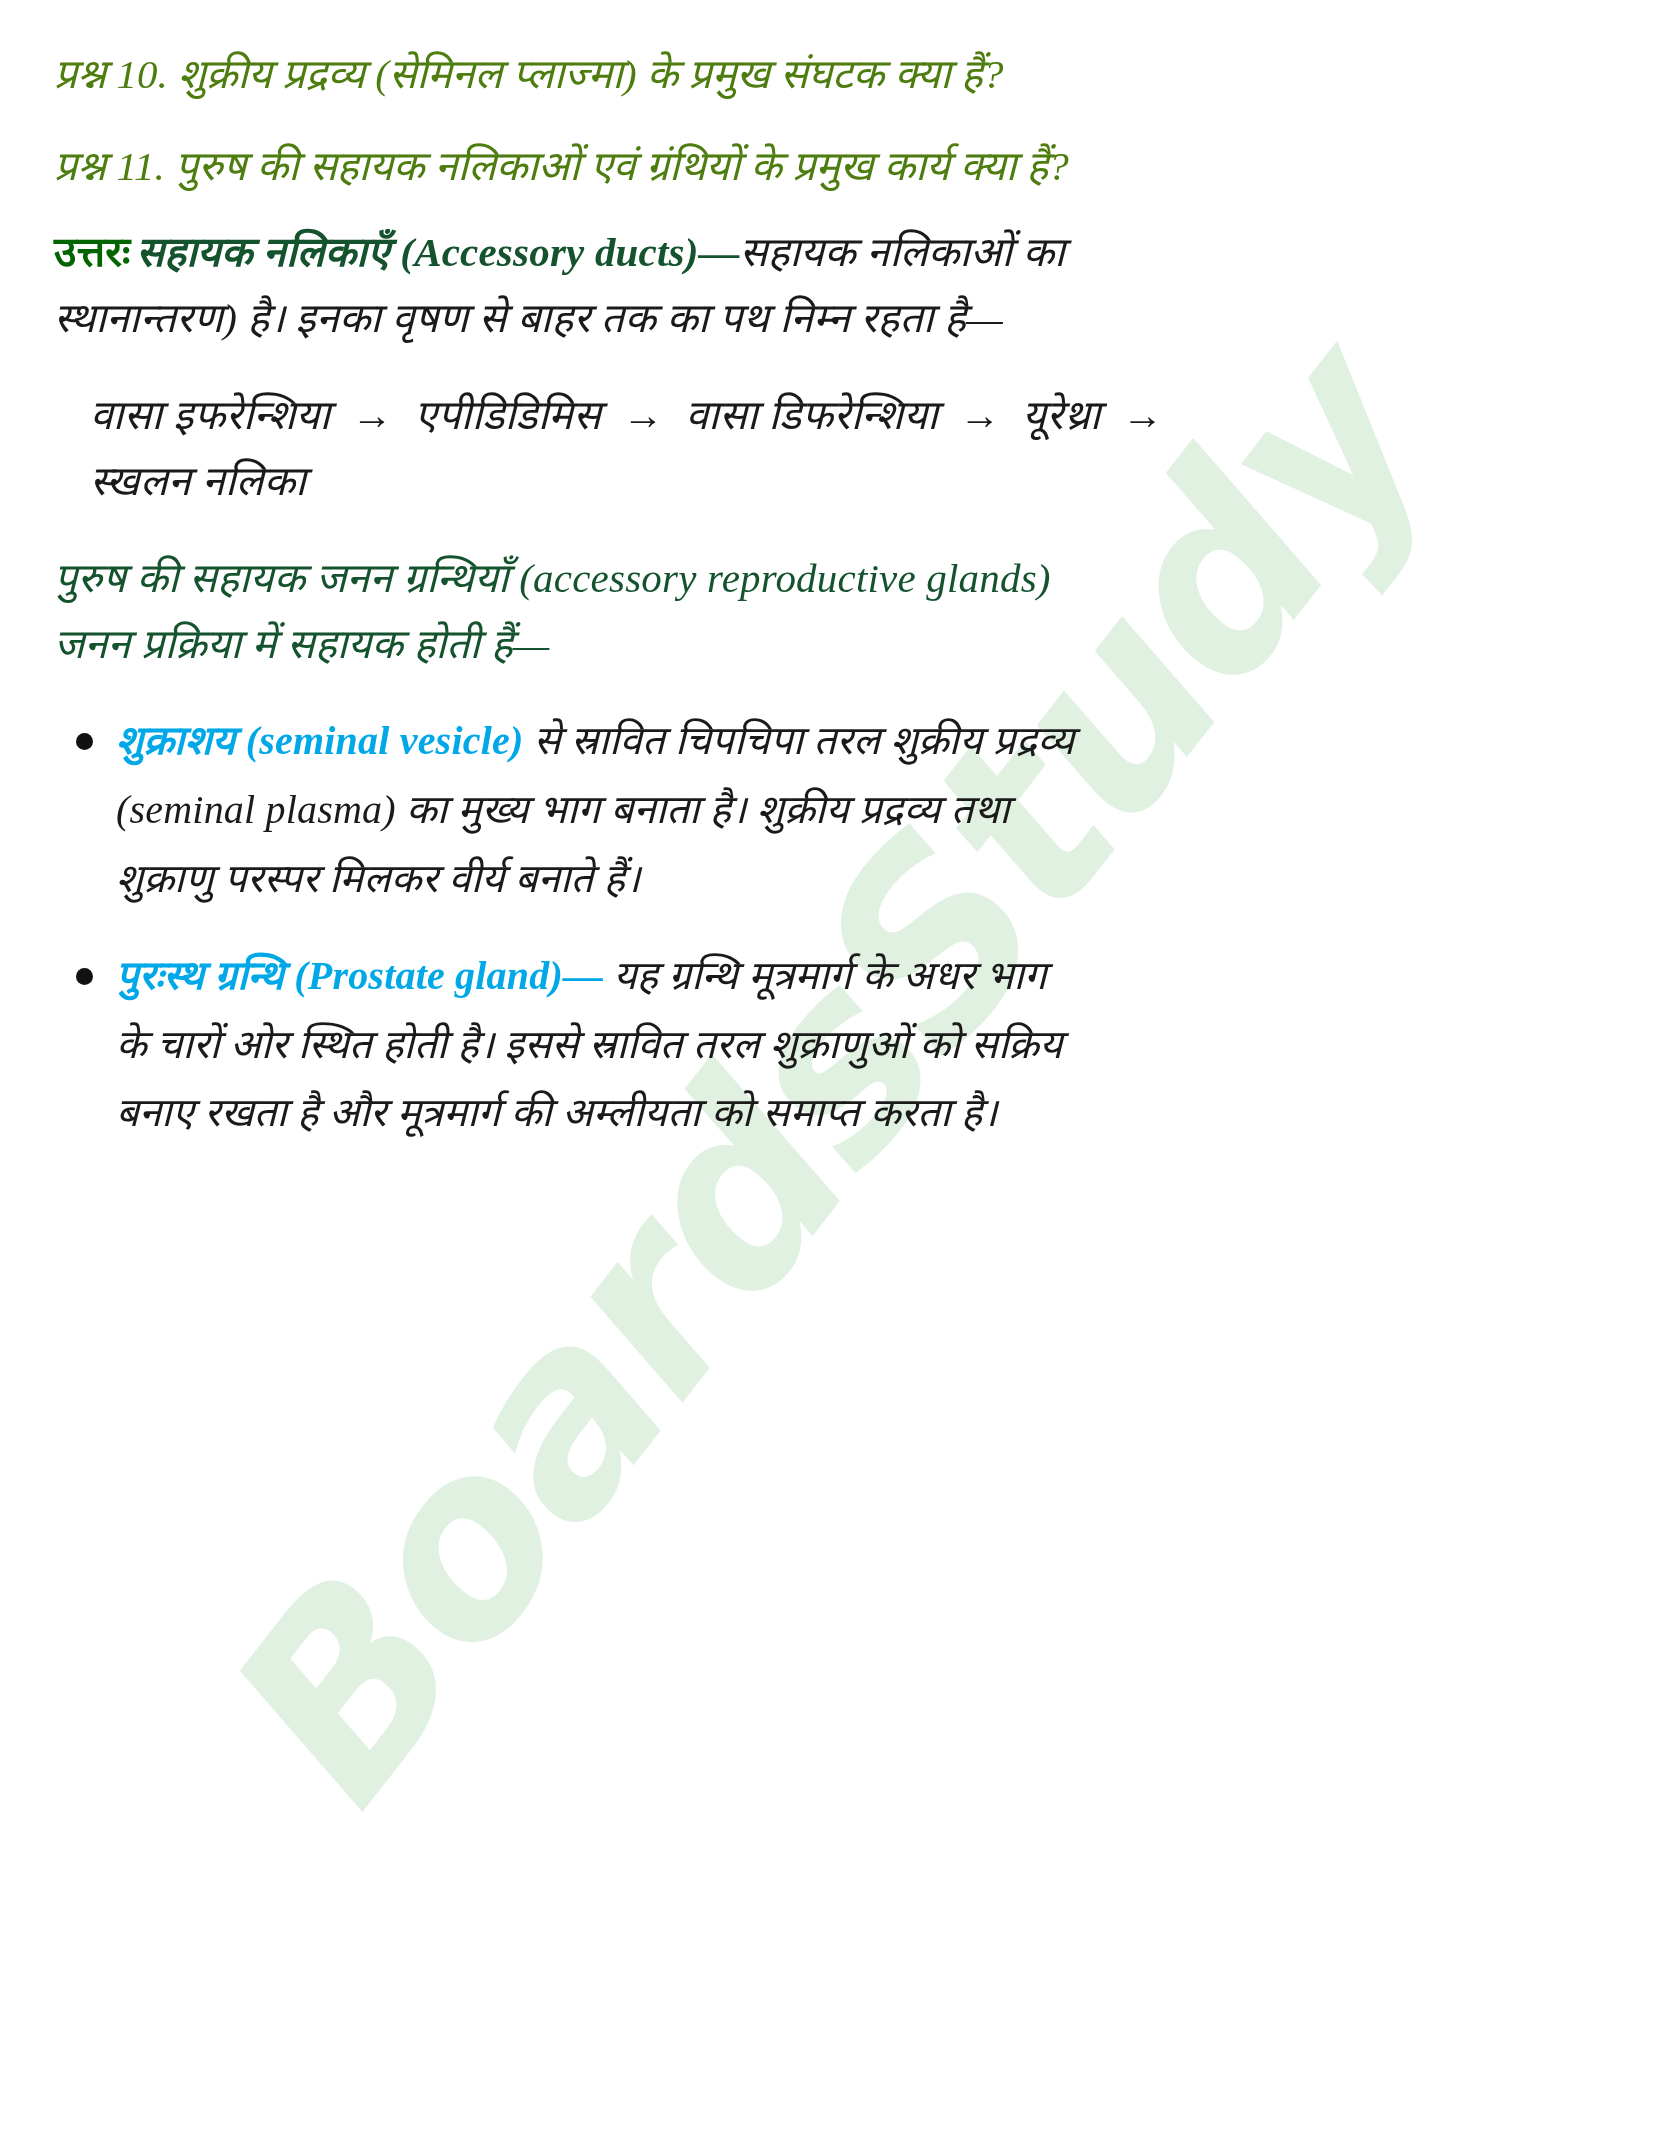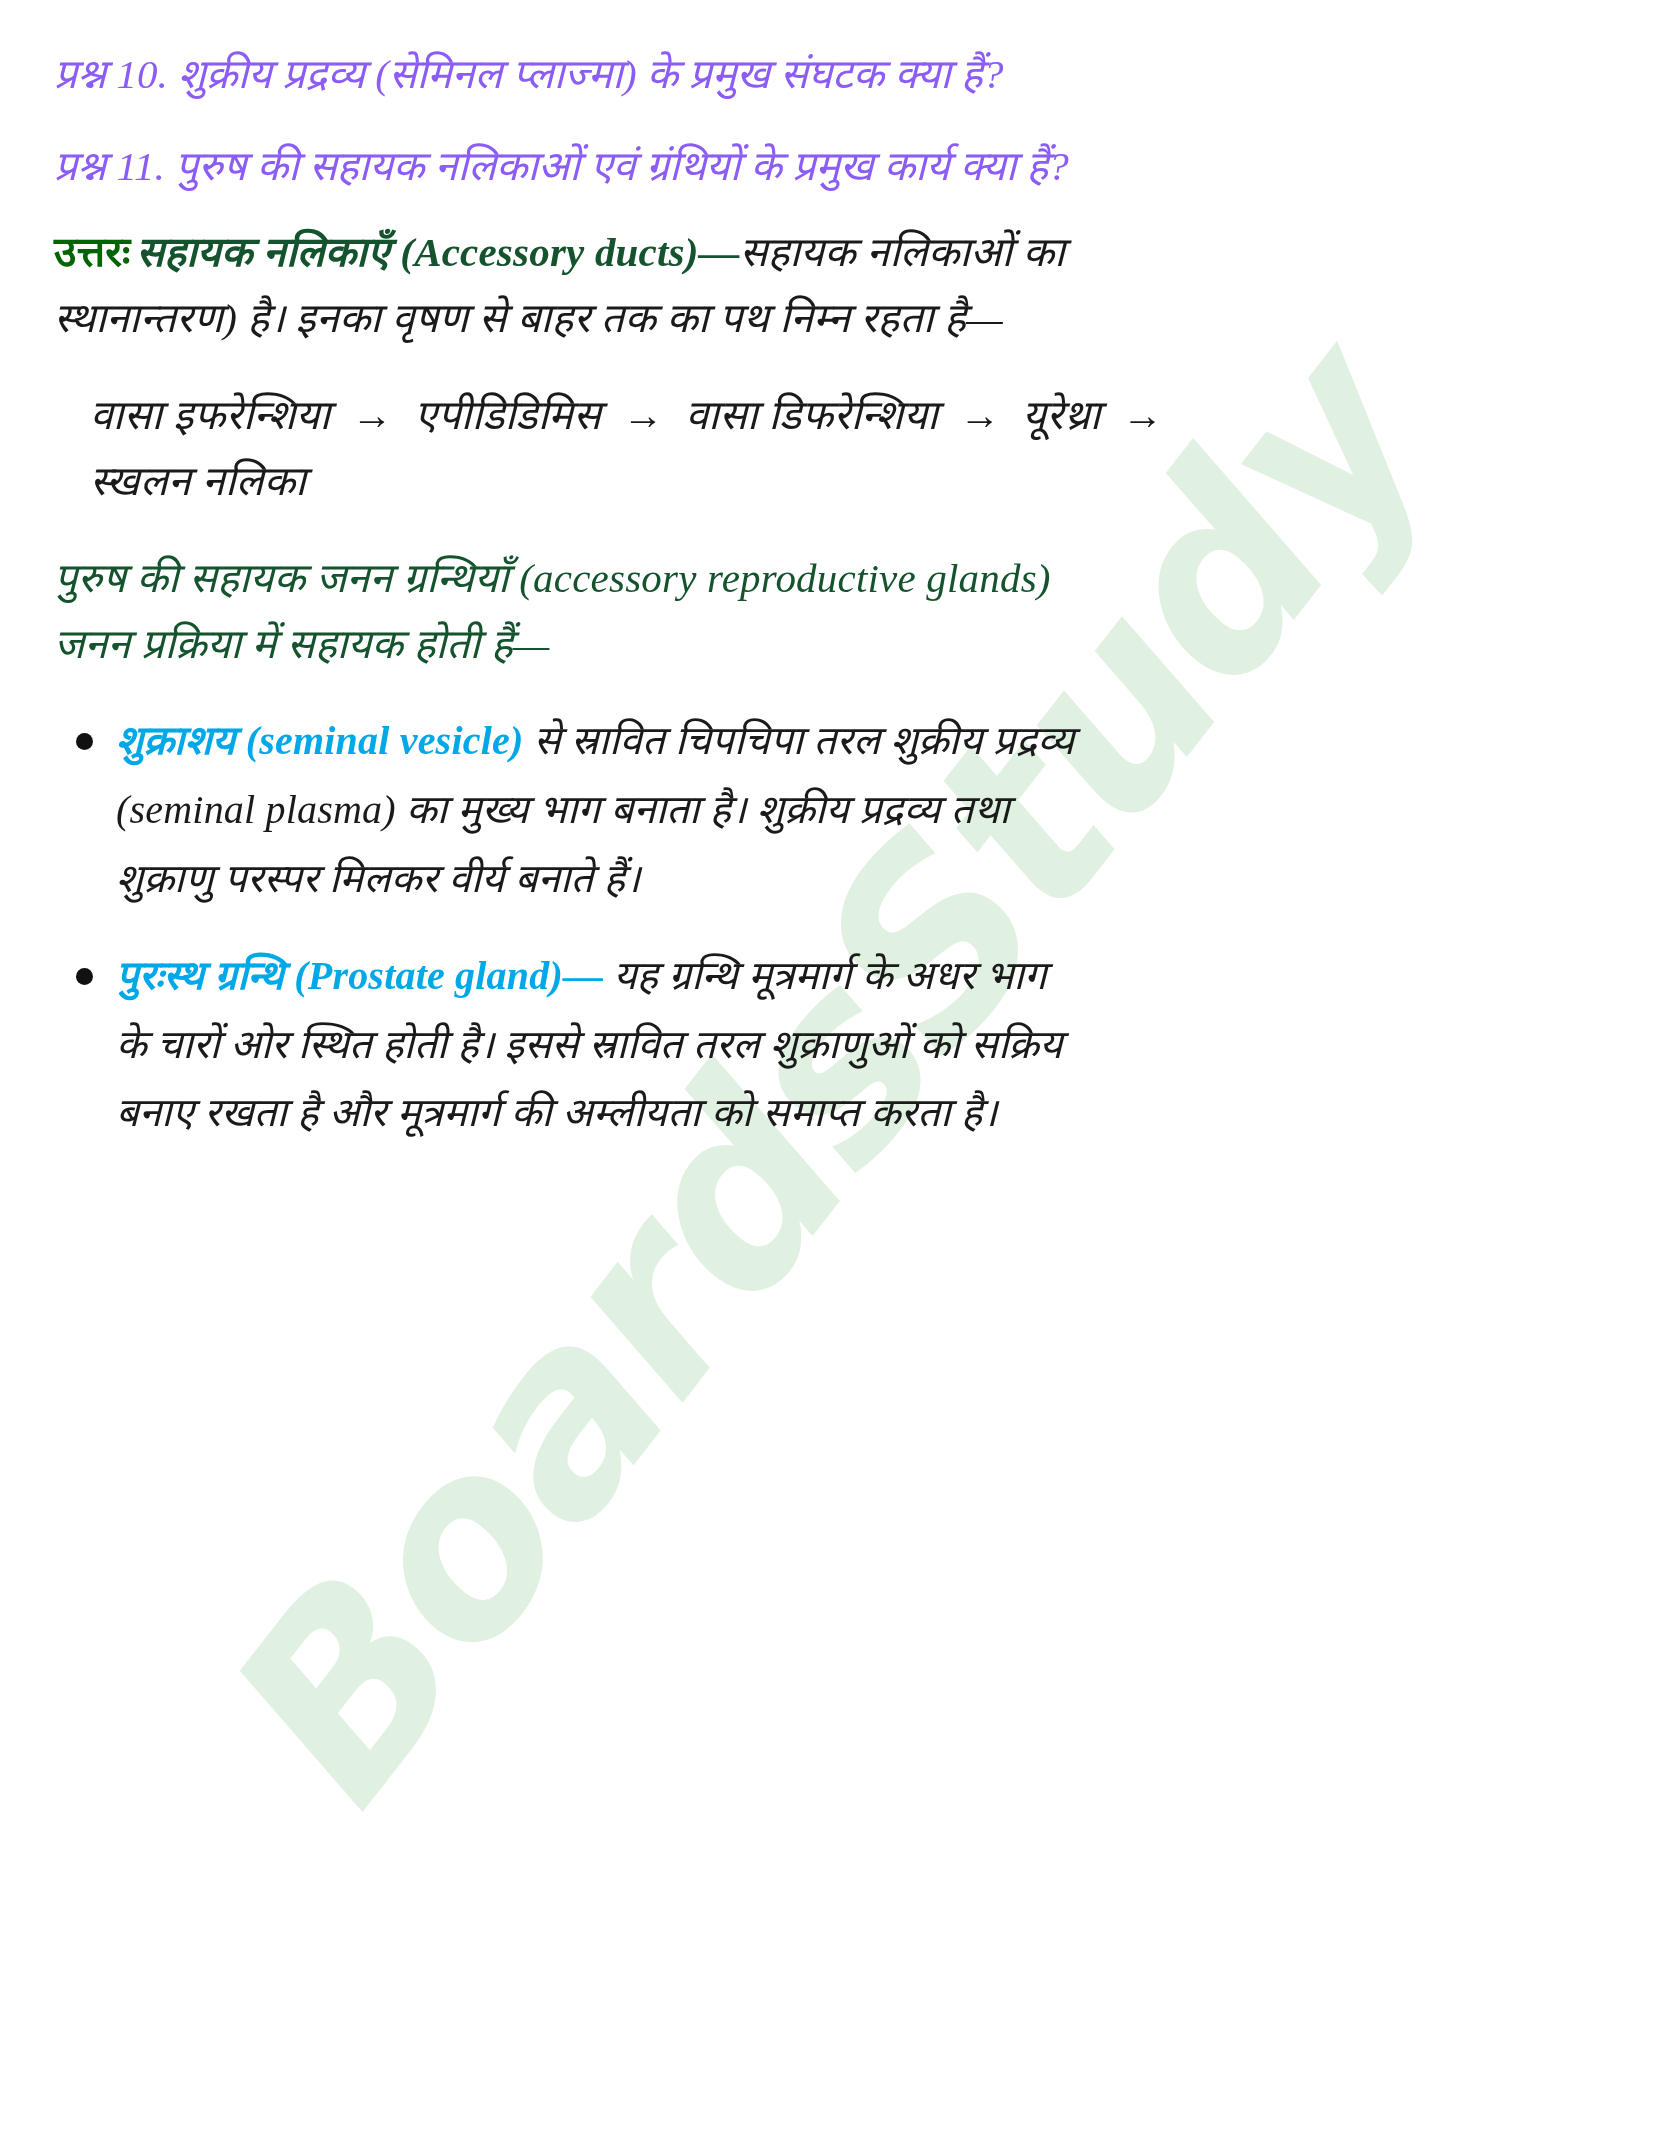--- a/index.html
+++ b/index.html
@@ -60,21 +60,21 @@
     padding: 0;
     font-size: 41px;
     line-height: 1.62;
     color: #1a1a1a;
     font-style: italic;
     letter-spacing: 0.2px;
     white-space: pre-wrap;
   }
 
   .q-line {
-    color: #8b5cf6;
+    color: #4d7c0f;
     font-size: 41px;
     line-height: 1.5;
     font-style: italic;
     margin: 0 0 6px 0;
     white-space: pre-wrap;
   }
 
   .ans-label {
     color: #006400;
     font-weight: 700;

